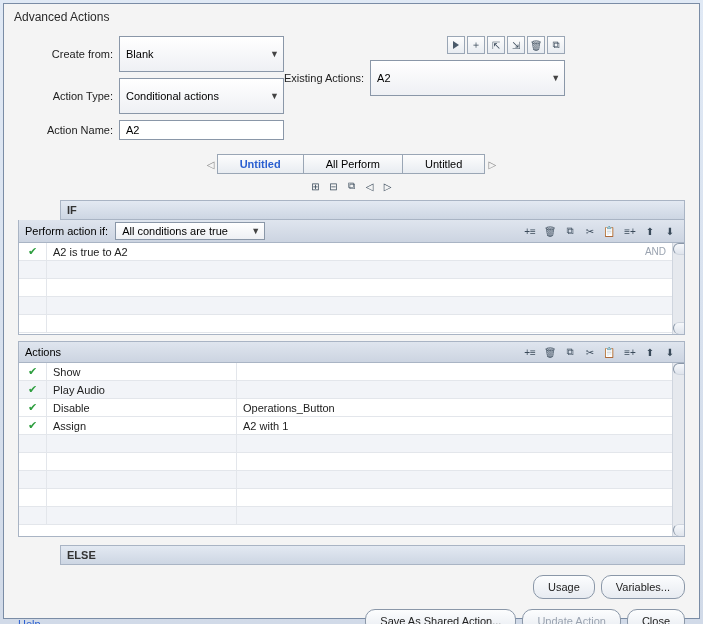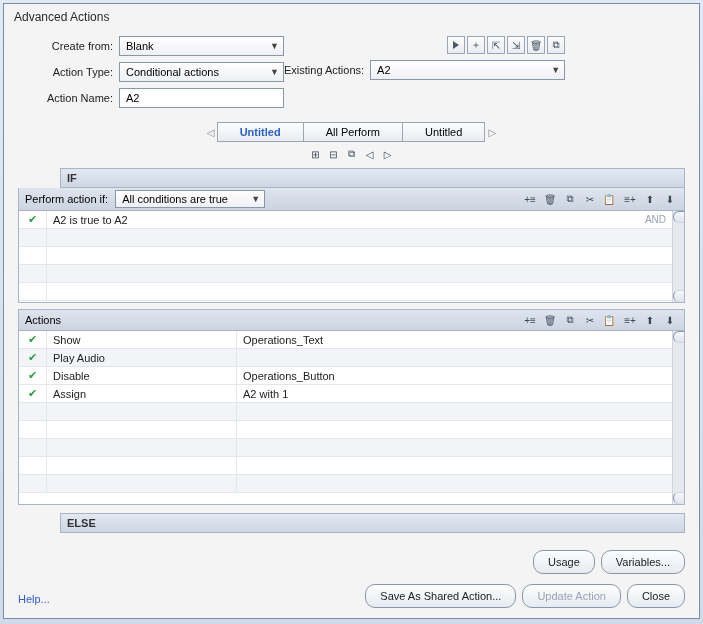--- a/index.html
+++ b/index.html
@@ -2,21 +2,21 @@
 <html><head>
 <meta charset="utf-8">
 <style>
 * { box-sizing: border-box; margin: 0; padding: 0; font-family: "Segoe UI", Tahoma, sans-serif; font-size: 11px; }
 body { background: linear-gradient(to bottom, #e0e9f5, #d1dae8); width: 703px; height: 624px; overflow: hidden; }
 .dialog { background: #f4f4f4; margin: 3px; border: 1px solid #7a8ca5; height: 616px; display: flex; flex-direction: column; }
 .title-bar { padding: 6px 10px; color: #2a2a2a; font-size: 12px; }
 .content { padding: 6px 14px 10px 14px; flex: 1; display: flex; flex-direction: column; }
 .form-row { display: flex; align-items: center; margin-bottom: 6px; }
 .form-row label { width: 95px; text-align: right; margin-right: 6px; color: #222; }
-.dropdown { display: flex; align-items: center; border: 1px solid #8a97a8; background: linear-gradient(#fff,#eef0f4); height: 20px; padding: 0 4px 0 6px; }
+.dropdown { display: flex; align-items: center; border: 1px solid #8a97a8; background: linear-gradient(#fff,#eef0f4); height: 36px; padding: 0 4px 0 6px; }
 .dropdown .caret { margin-left: auto; font-size: 9px; color: #444; }
 .text-input { border: 1px solid #8a97a8; background: #fff; height: 20px; padding: 0 6px; width: 165px; }
 .top-section { display: flex; justify-content: flex-start; }
 .icon-row { display: flex; gap: 2px; }
 .icon-btn { width: 18px; height: 18px; border: 1px solid #9aa6b5; background: linear-gradient(#fdfdfd,#e8ecf1); display: flex; align-items: center; justify-content: center; font-size: 10px; color: #3a4a5a; cursor: pointer; }
 .icon-btn.sm { border: none; background: none; width: 16px; height: 16px; }
 .tabs-wrap { display: flex; align-items: center; justify-content: center; margin-top: 8px; gap: 0; }
 .tabs-wrap .arrow { width: 14px; height: 14px; color: #888; font-size: 10px; display:flex;align-items:center;justify-content:center;}
 .tab { border: 1px solid #9aa6b5; padding: 3px 22px; background: linear-gradient(#fdfdfd,#e8ecf1); margin-left:-1px; }
 .tab.active { color: #2a5fd0; font-weight: bold; }
@@ -162,21 +162,20 @@
         <div class="icon-btn sm">📋</div>
         <div class="icon-btn sm">≡+</div>
         <div class="icon-btn sm">⬆</div>
         <div class="icon-btn sm">⬇</div>
       </div>
     </div>
     <div class="grid large">
       <div class="row">
         <div class="chk">✔</div>
         <div class="c1">Show</div>
-        <div class="c2">Operations_Text</div>
       </div>
       <div class="row alt">
         <div class="chk">✔</div>
         <div class="c1">Play Audio</div>
       </div>
       <div class="row">
         <div class="chk">✔</div>
         <div class="c1">Disable</div>
         <div class="c2">Operations_Button</div>
       </div>

